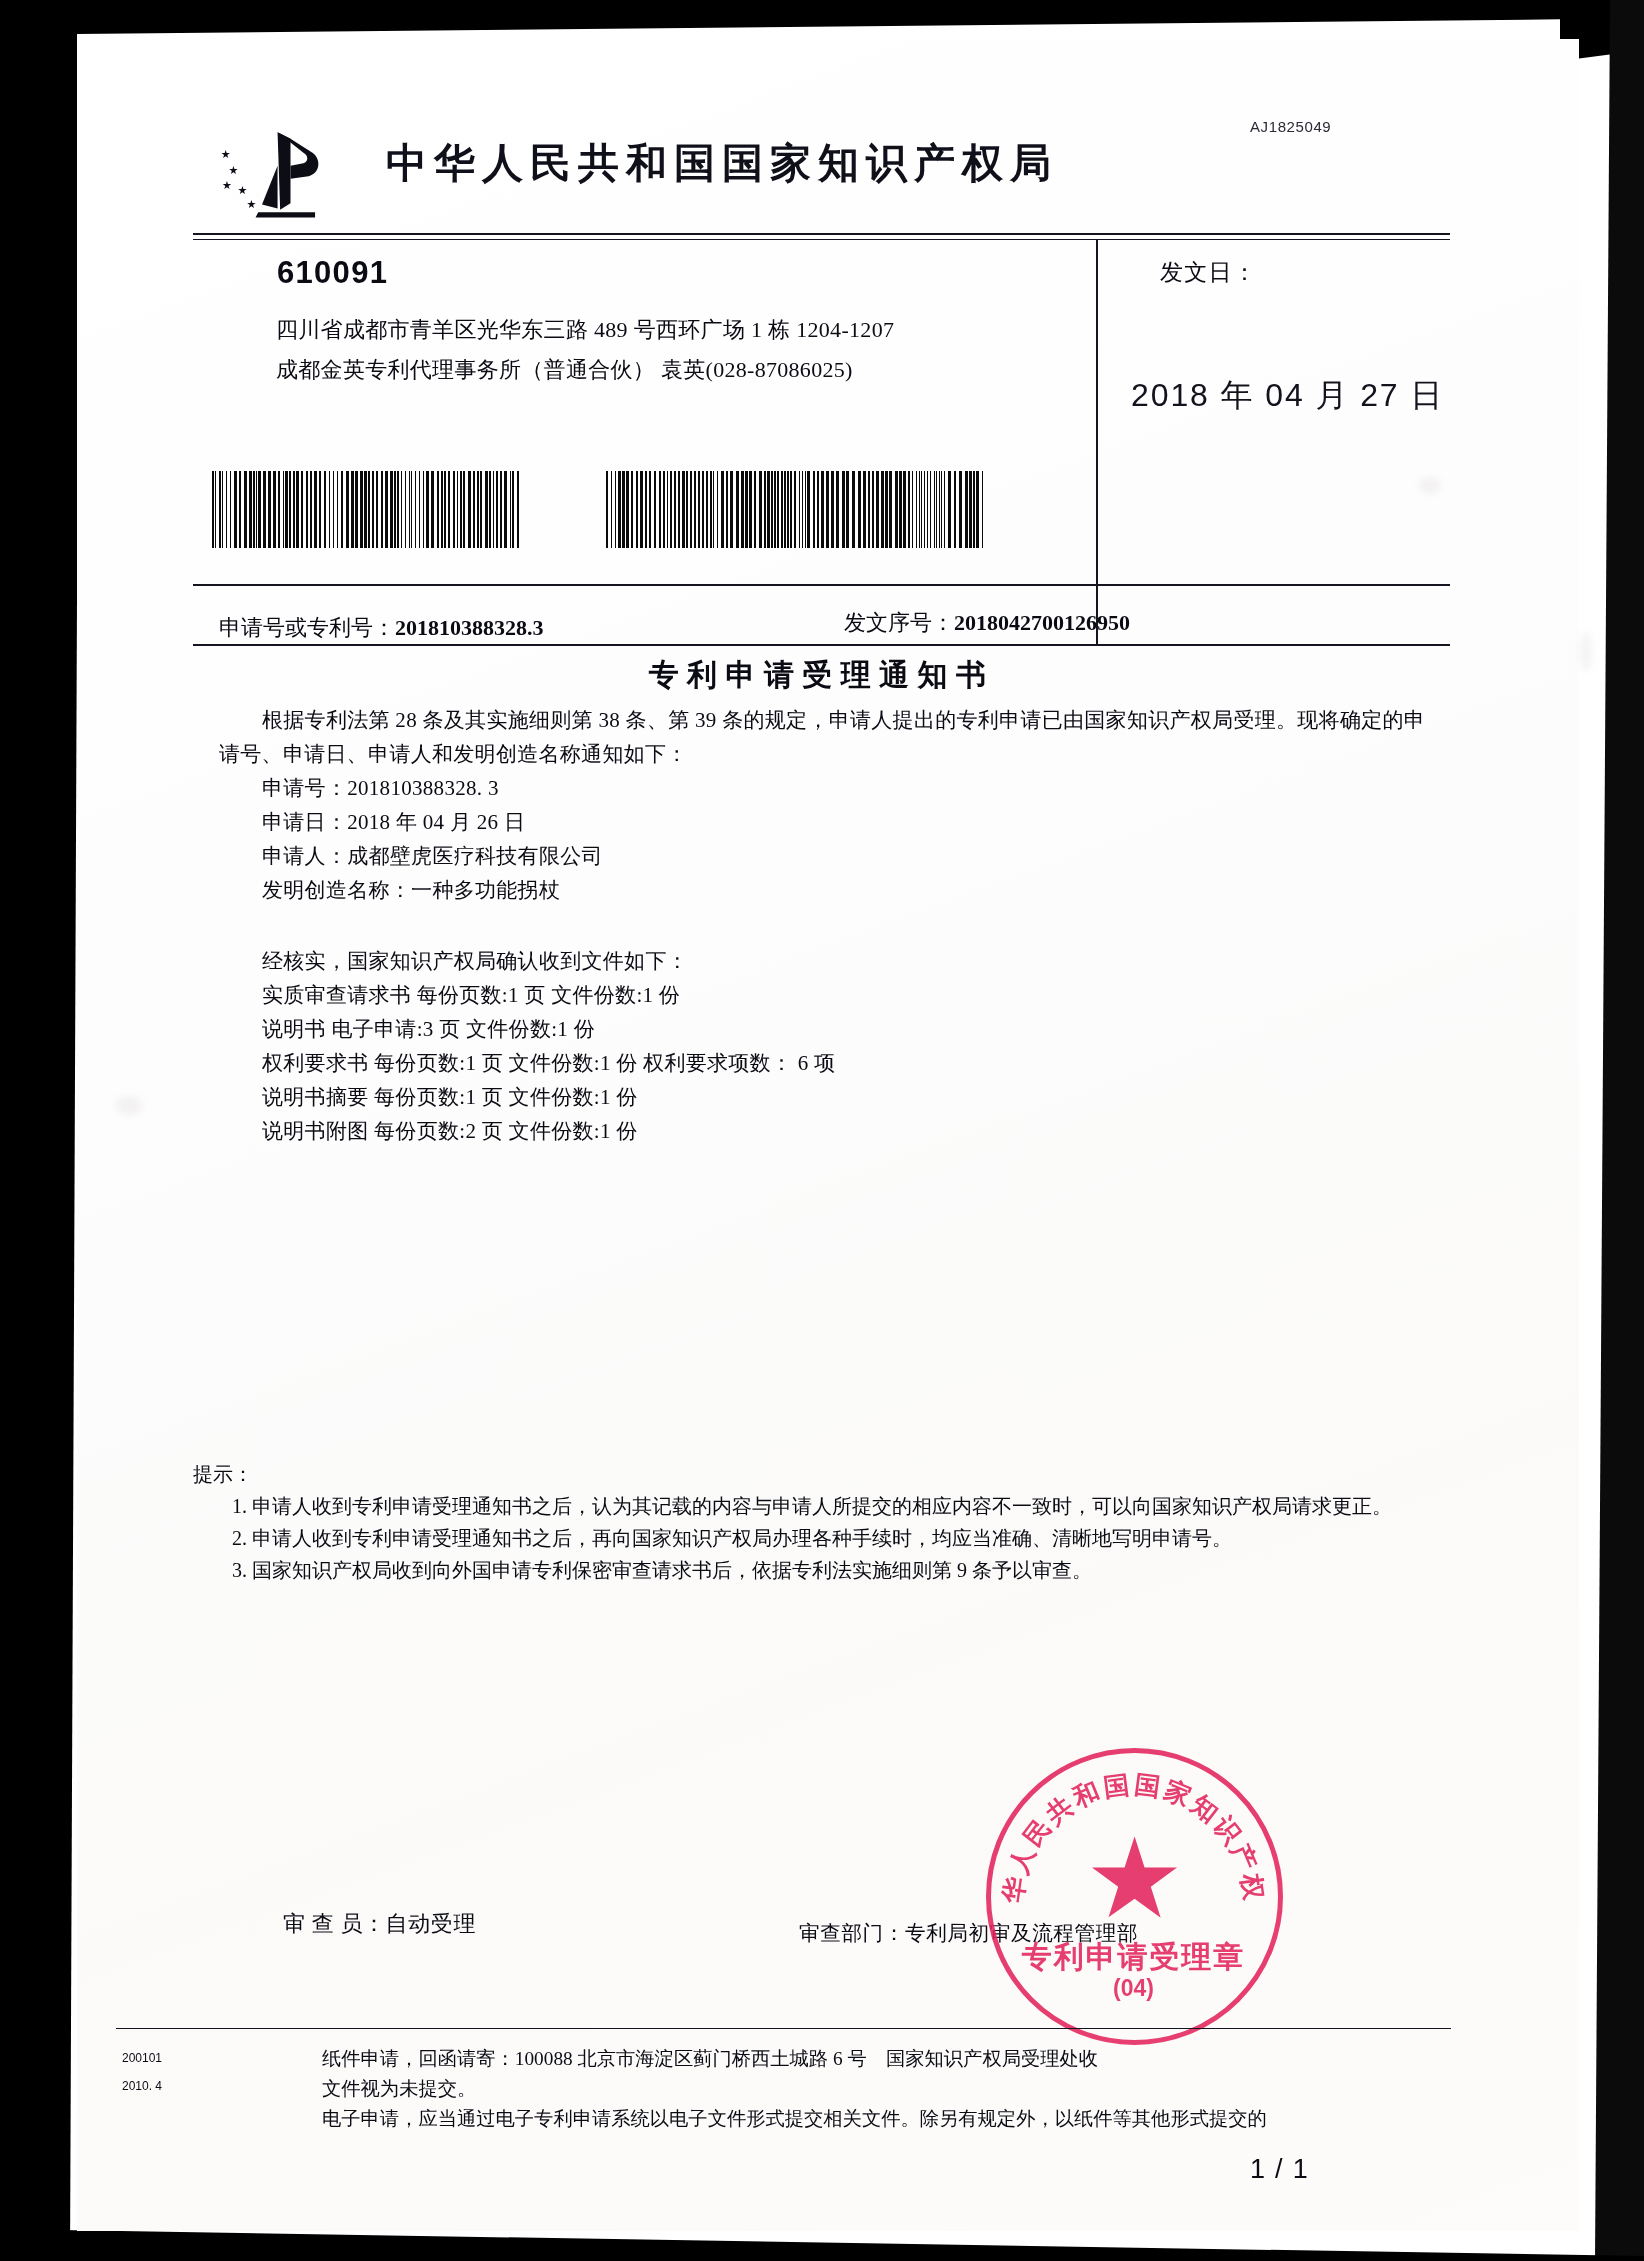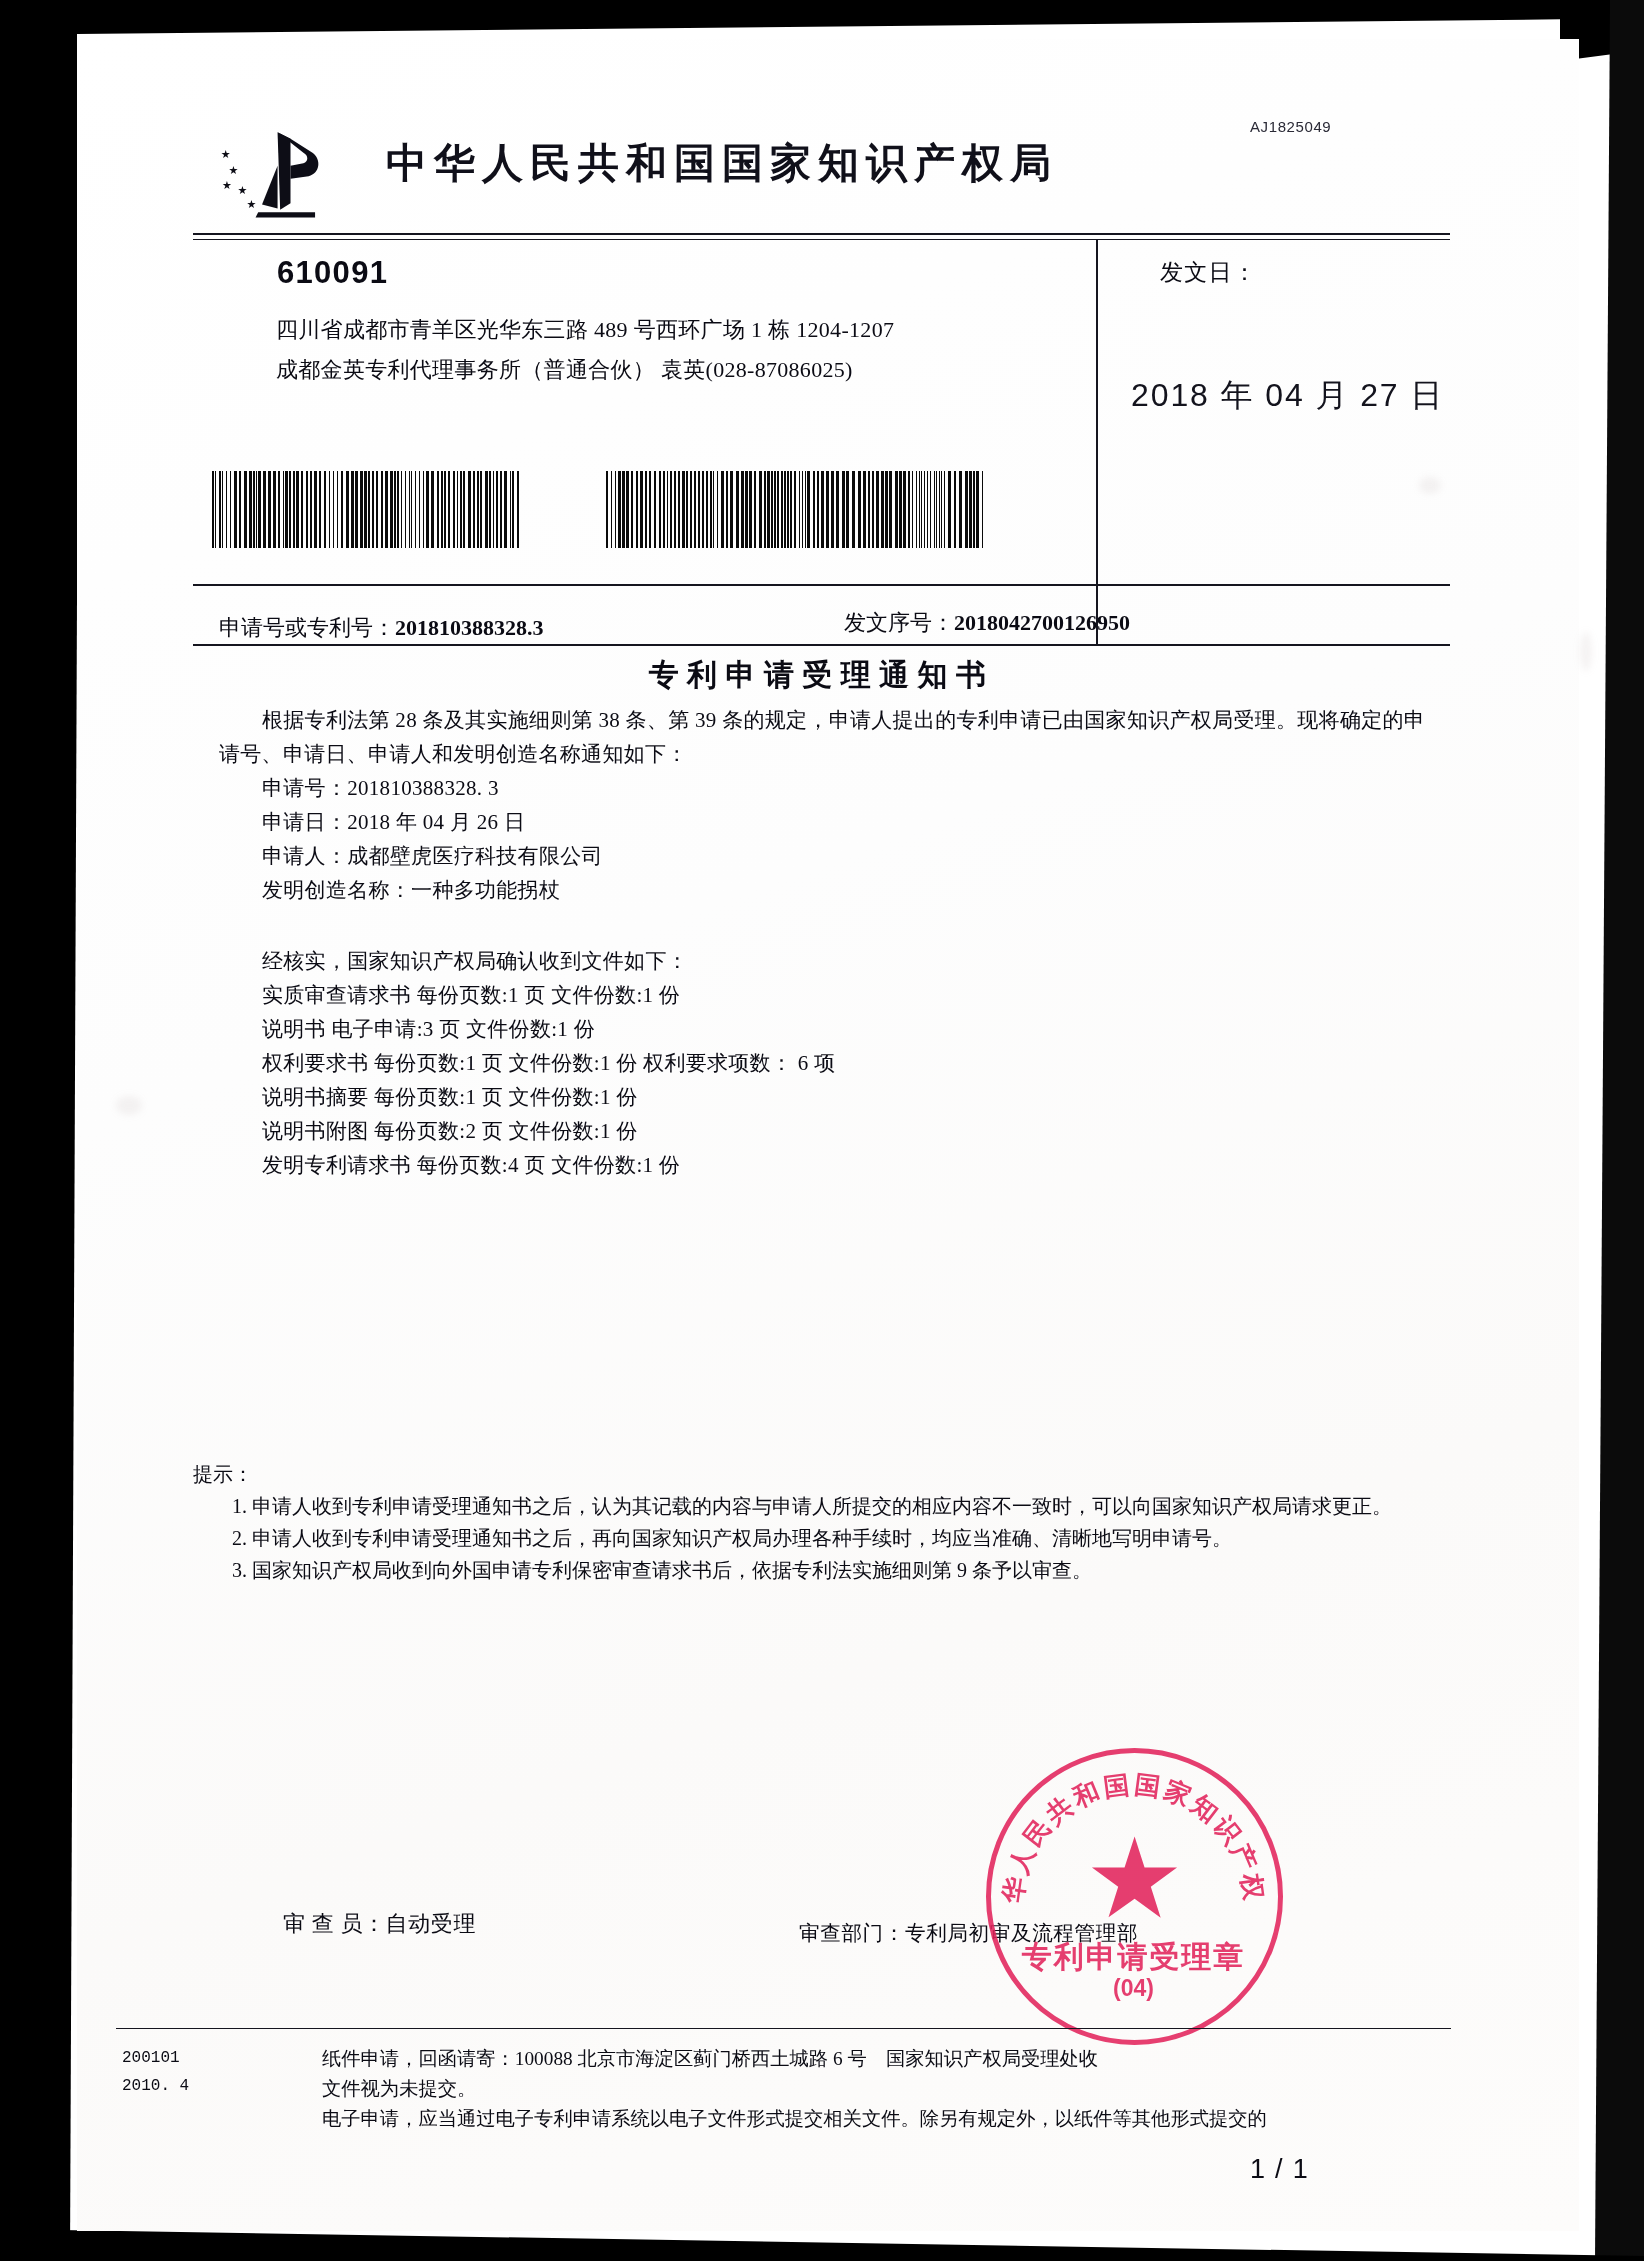--- a/index.html
+++ b/index.html
@@ -296,22 +296,22 @@
     font-family: "Liberation Sans", "DejaVu Sans", sans-serif;
     font-size: 23px;
     font-weight: bold;
   }
 
   
   .footer-code {
     position: absolute;
     left: -71px;
     top: 1934px;
-    font-family: Liberation Mono, monospace;
-    font-size: 16px;
+    font-family: Liberation Sans, sans-serif;
+    font-size: 12px;
     line-height: 28px;
   }
   .footer-text {
     position: absolute;
     left: 129px;
     top: 1934px;
     width: 1148px;
     font-size: 19.3px;
     line-height: 30px;
   }
@@ -735,21 +735,20 @@
       </div>
 
       <div class="gap-md"></div>
 
       <div class="ml-sub">经核实，国家知识产权局确认收到文件如下：</div>
       <div class="ml-sub">实质审查请求书 每份页数:1 页 文件份数:1 份</div>
       <div class="ml-sub">说明书 电子申请:3 页 文件份数:1 份</div>
       <div class="ml-sub">权利要求书 每份页数:1 页 文件份数:1 份 权利要求项数： 6 项</div>
       <div class="ml-sub">说明书摘要 每份页数:1 页 文件份数:1 份</div>
       <div class="ml-sub">说明书附图 每份页数:2 页 文件份数:1 份</div>
-      <div class="ml-sub">发明专利请求书 每份页数:4 页 文件份数:1 份</div>
     </div>
 
     <div class="tips">
       <div>提示：</div>
       <div class="ti">1. 申请人收到专利申请受理通知书之后，认为其记载的内容与申请人所提交的相应内容不一致时，可以向国家知识产权局请求更正。</div>
       <div class="ti">2. 申请人收到专利申请受理通知书之后，再向国家知识产权局办理各种手续时，均应当准确、清晰地写明申请号。</div>
       <div class="ti">3. 国家知识产权局收到向外国申请专利保密审查请求书后，依据专利法实施细则第 9 条予以审查。</div>
     </div>
 
     <div class="examiner">

